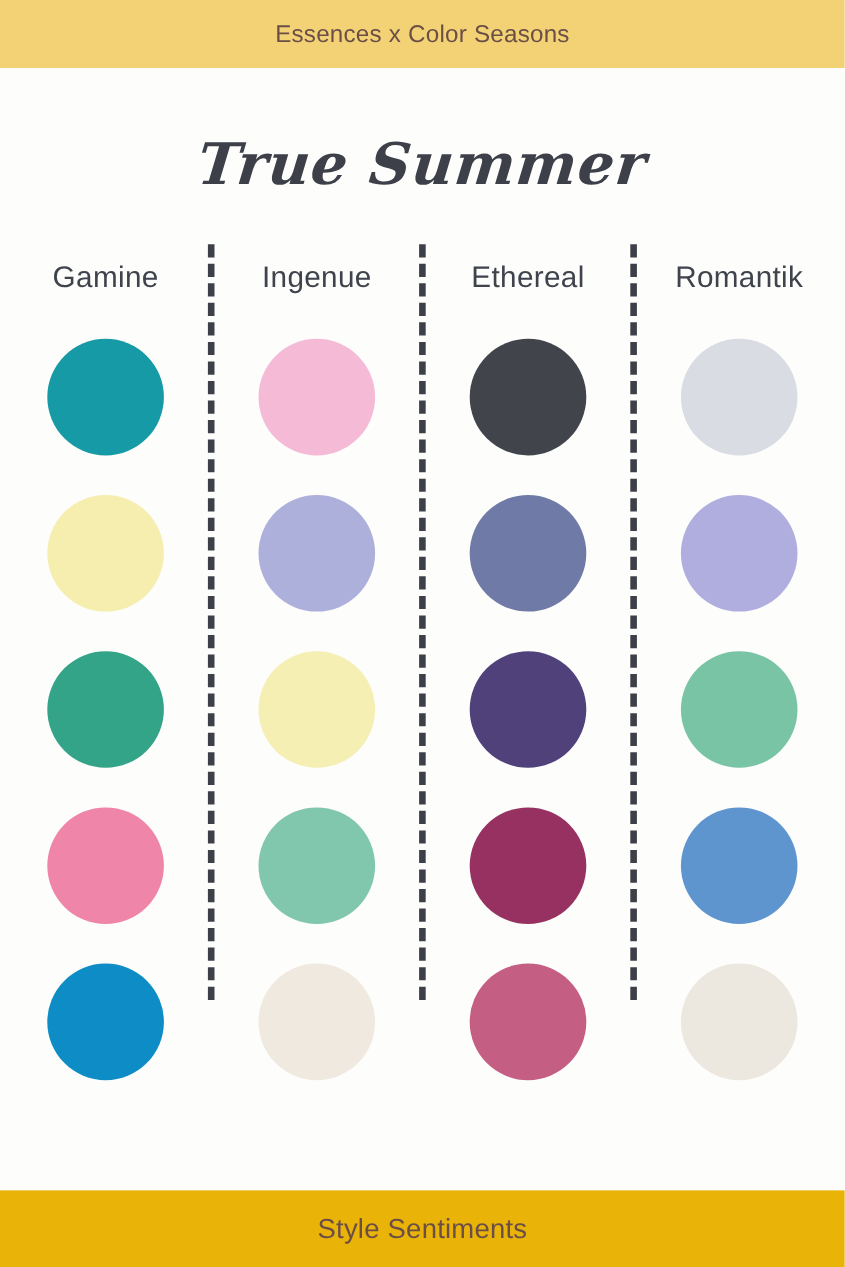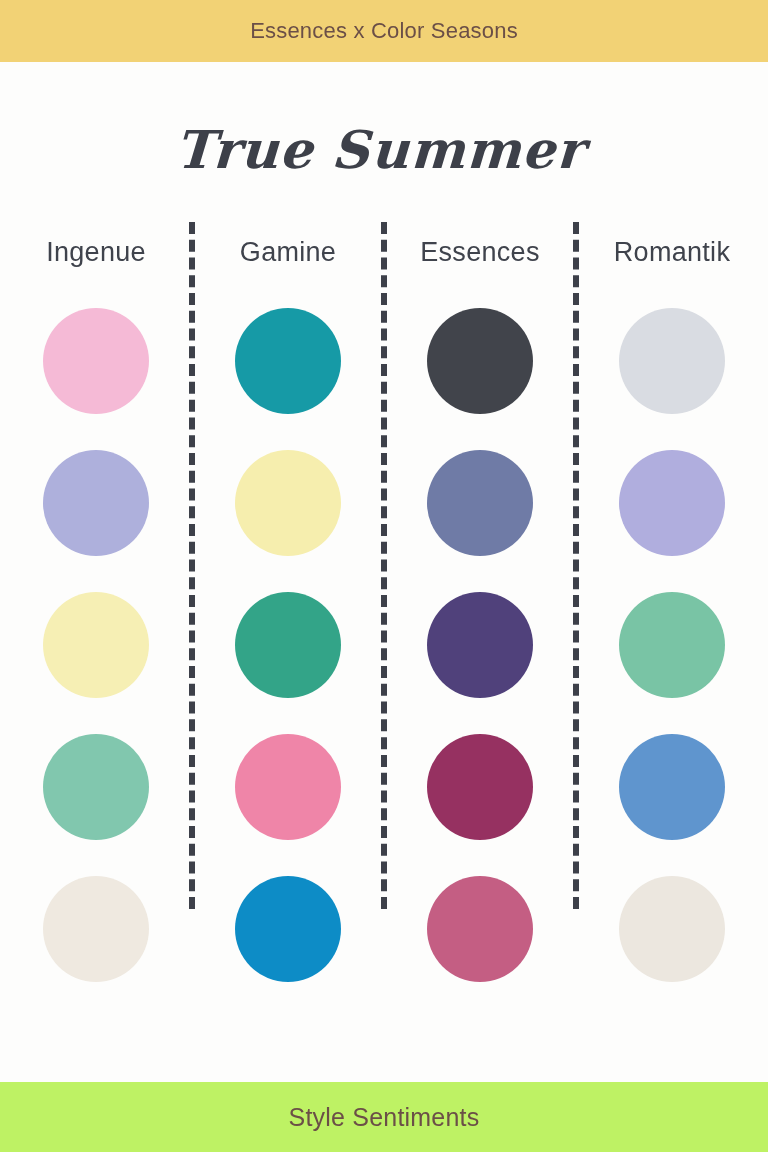--- a/index.html
+++ b/index.html
@@ -137,45 +137,45 @@
     <span class="band-text" style="color: rgb(107, 79, 71);">Essences x Color Seasons</span>
   </div>
 
   <div class="canvas" style="background: rgb(253, 253, 252);">
 
     <div class="season-title" style="color: rgb(61, 64, 73);">True Summer</div>
 
     <div class="columns">
 
       <div class="column">
+        <div class="column-header">Gamine</div>
+        <div class="swatches">
+          <div class="swatch" style="background: rgb(22, 154, 166);"></div>
+          <div class="swatch" style="background: rgb(246, 238, 174);"></div>
+          <div class="swatch" style="background: rgb(51, 164, 136);"></div>
+          <div class="swatch" style="background: rgb(239, 133, 168);"></div>
+          <div class="swatch" style="background: rgb(13, 140, 198);"></div>
+        </div>
+        <div class="divider" style="border-left-color: rgb(61, 64, 73);"></div>
+      </div>
+
+      <div class="column">
         <div class="column-header">Ingenue</div>
         <div class="swatches">
           <div class="swatch" style="background: rgb(245, 186, 214);"></div>
           <div class="swatch" style="background: rgb(174, 176, 220);"></div>
           <div class="swatch" style="background: rgb(246, 239, 180);"></div>
           <div class="swatch" style="background: rgb(129, 199, 174);"></div>
           <div class="swatch" style="background: rgb(239, 233, 224);"></div>
         </div>
         <div class="divider" style="border-left-color: rgb(61, 64, 73);"></div>
       </div>
 
       <div class="column">
-        <div class="column-header">Gamine</div>
-        <div class="swatches">
-          <div class="swatch" style="background: rgb(22, 154, 166);"></div>
-          <div class="swatch" style="background: rgb(246, 238, 174);"></div>
-          <div class="swatch" style="background: rgb(51, 164, 136);"></div>
-          <div class="swatch" style="background: rgb(239, 133, 168);"></div>
-          <div class="swatch" style="background: rgb(13, 140, 198);"></div>
-        </div>
-        <div class="divider" style="border-left-color: rgb(61, 64, 73);"></div>
-      </div>
-
-      <div class="column">
-        <div class="column-header">Essences</div>
+        <div class="column-header">Ethereal</div>
         <div class="swatches">
           <div class="swatch" style="background: rgb(65, 68, 75);"></div>
           <div class="swatch" style="background: rgb(111, 123, 166);"></div>
           <div class="swatch" style="background: rgb(80, 65, 123);"></div>
           <div class="swatch" style="background: rgb(150, 49, 97);"></div>
           <div class="swatch" style="background: rgb(196, 94, 131);"></div>
         </div>
         <div class="divider" style="border-left-color: rgb(61, 64, 73);"></div>
       </div>
 
@@ -187,17 +187,17 @@
           <div class="swatch" style="background: rgb(121, 196, 165);"></div>
           <div class="swatch" style="background: rgb(95, 149, 206);"></div>
           <div class="swatch" style="background: rgb(236, 231, 223);"></div>
         </div>
 
       </div>
 
     </div>
   </div>
 
-  <div class="band band-bottom" style="background: #bef264;">
+  <div class="band band-bottom" style="background: #eab308;">
     <span class="band-text" style="color: rgb(107, 79, 71);">Style Sentiments</span>
   </div>
 
 </div>
 
 </body></html>

